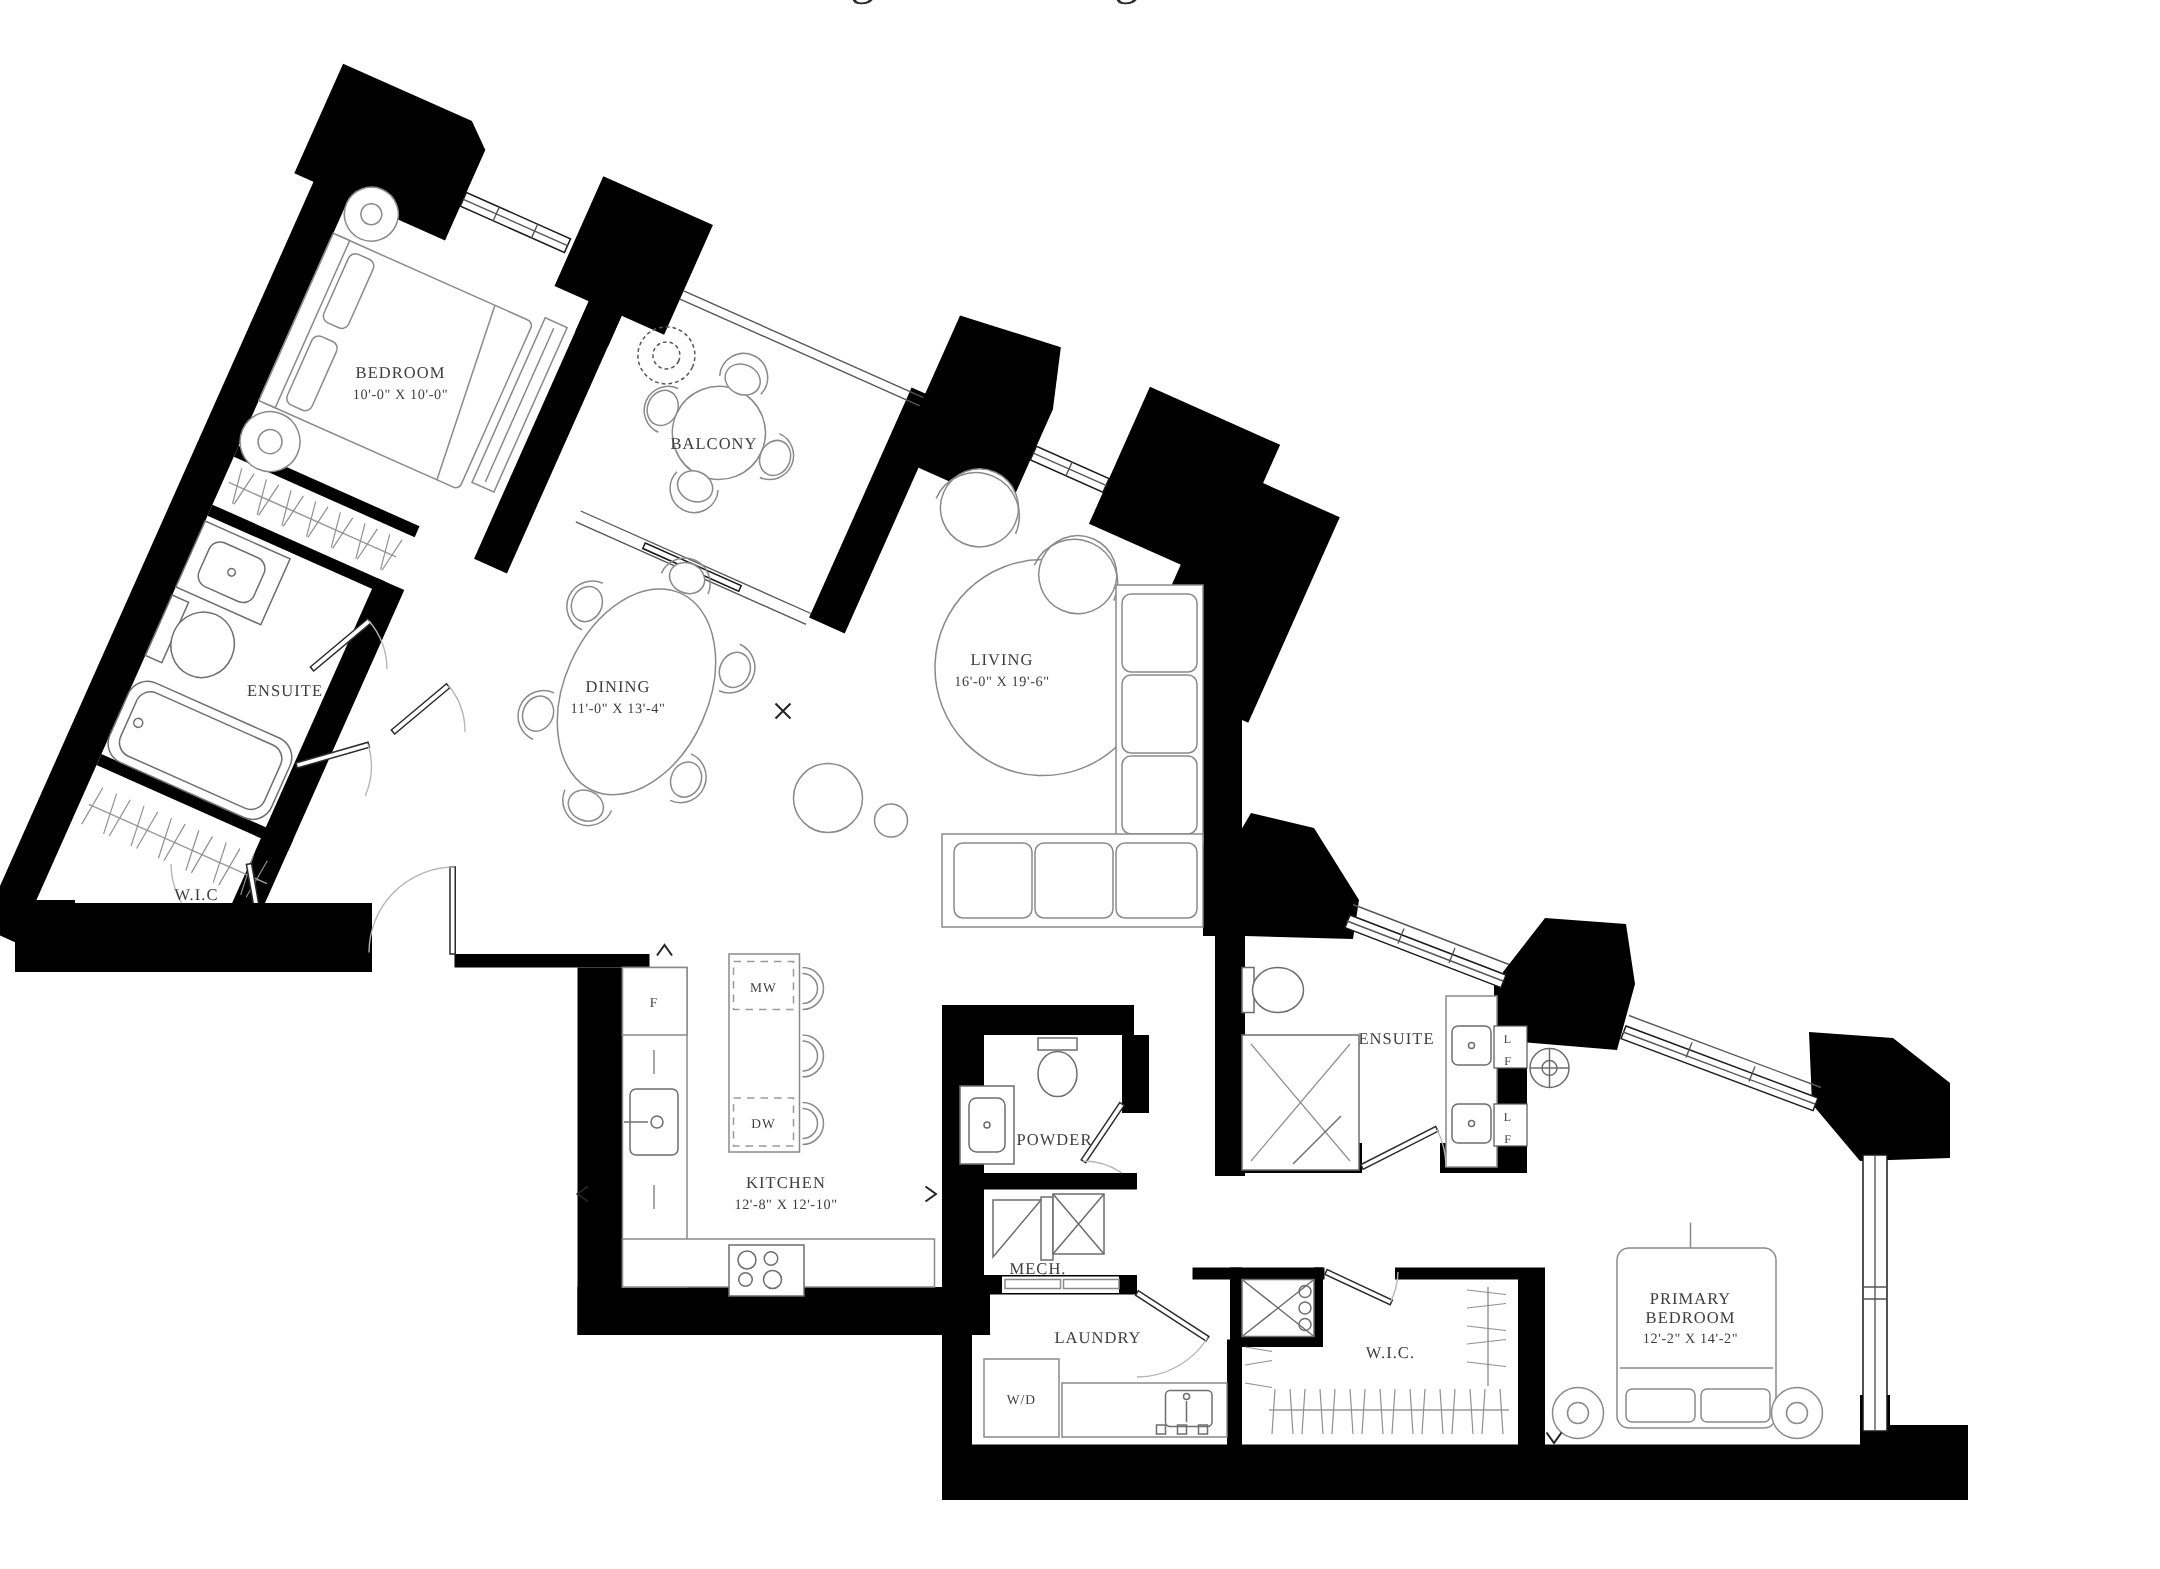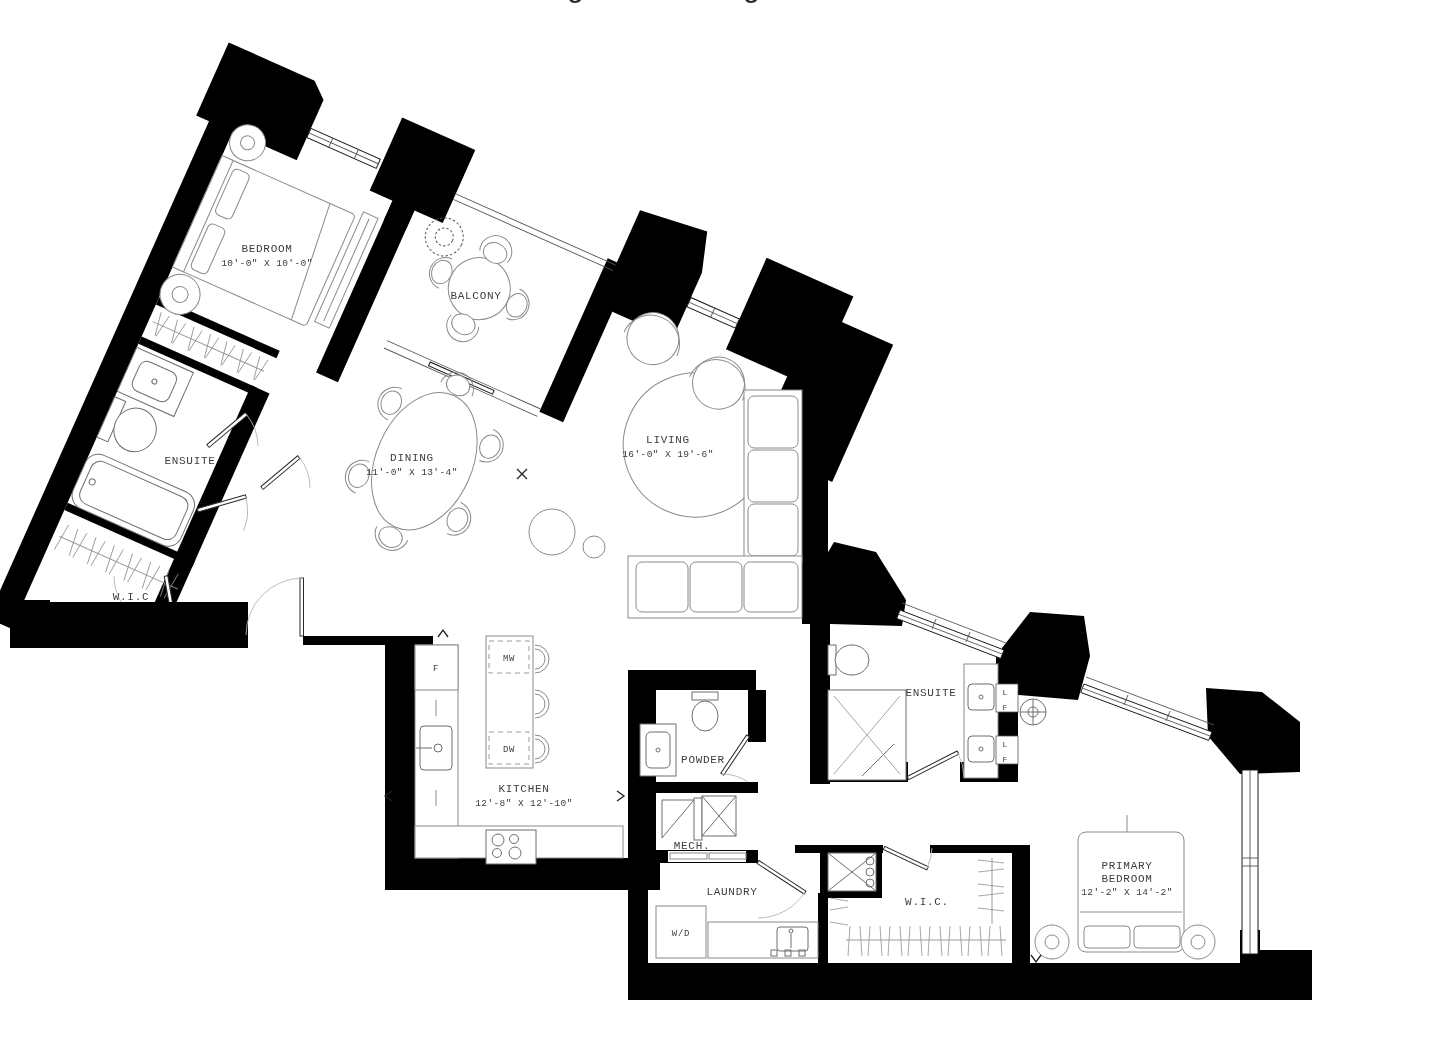--- a/index.html
+++ b/index.html
@@ -1,17 +1,17 @@
 <!DOCTYPE html>
 <html><head>
 <meta charset="utf-8">
 <style>
   html,body{margin:0;padding:0;background:#ffffff;}
   .stage{position:relative;width:1440px;height:1046px;background:#fff;overflow:hidden;
-         font-family:Liberation Mono, monospace;}
+         font-family:Liberation Serif, serif;}
   svg{position:absolute;left:0;top:0;}
   .wall{fill:#000;stroke:none;}
   .furn{fill:#fff;stroke:#8a8a8a;stroke-width:1;}
   .furnln{fill:none;stroke:#8a8a8a;stroke-width:1;}
   .fix{fill:#fff;stroke:#6e6e6e;stroke-width:1;}
   .fixln{fill:none;stroke:#6e6e6e;stroke-width:1;}
   .glass{fill:#fff;stroke:#1a1a1a;stroke-width:1;}
   .thin{fill:none;stroke:#555;stroke-width:0.9;}
   .hatch{fill:none;stroke:#909090;stroke-width:0.8;}
   .rod{fill:none;stroke:#9a9a9a;stroke-width:1;}

